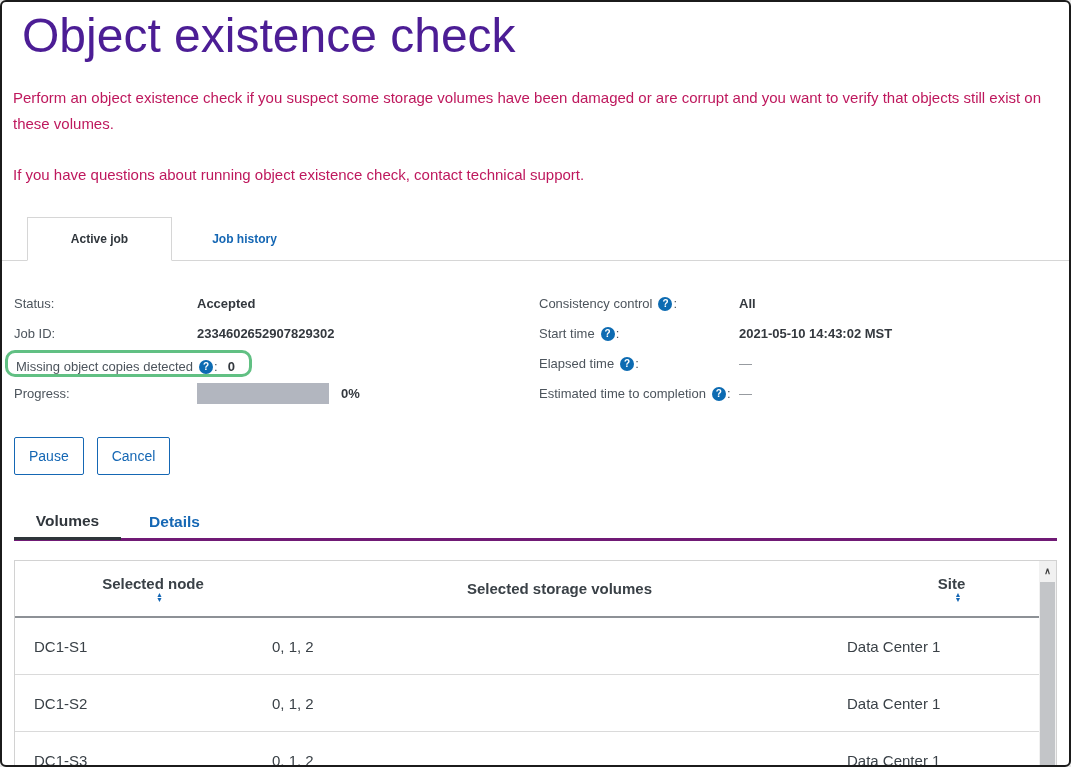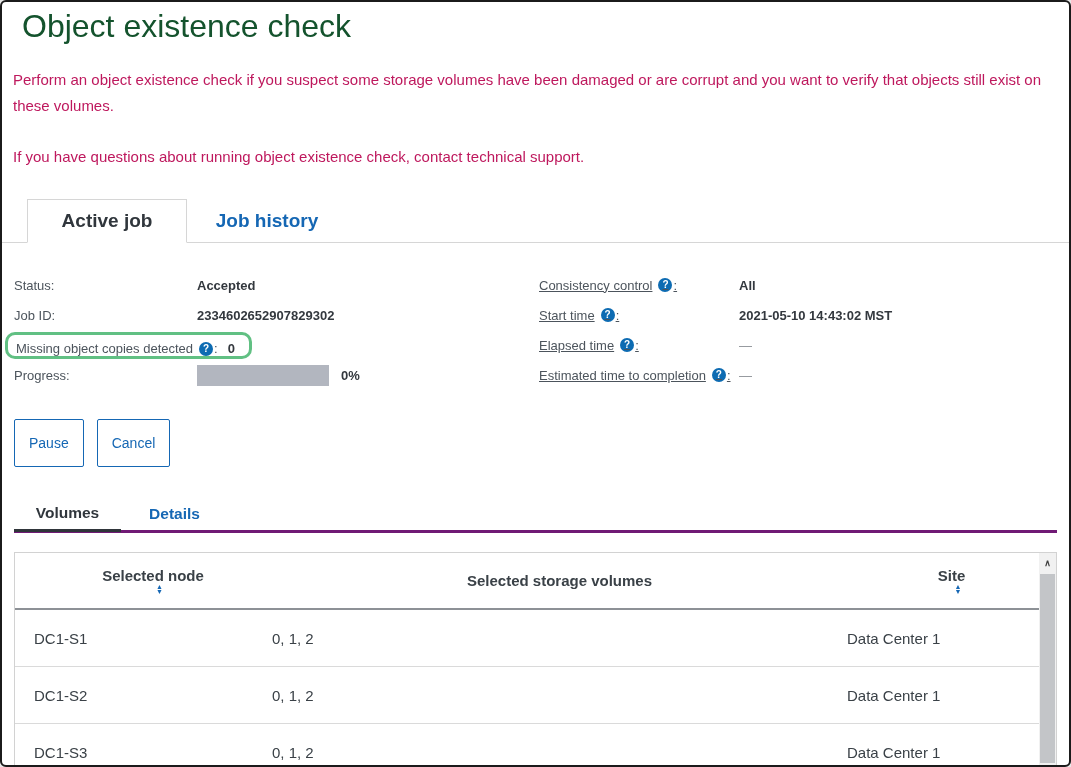--- a/index.html
+++ b/index.html
@@ -3,61 +3,61 @@
 <meta charset="utf-8">
 <style>
   * { margin:0; padding:0; box-sizing:border-box; }
   body { background:#e8e8e8; font-family:"Liberation Sans", sans-serif; }
   .screen{
     width:1071px; height:767px; background:#fff;
     border:2px solid #1b1b1b; border-radius:6px; overflow:hidden;
     position:relative; color:#4c545c;
   }
   .page-title{
-    margin:6px 0 0 20px; font-size:32px; font-weight:300;
-    color:#14532d; letter-spacing:0;
+    margin:6px 0 0 20px; font-size:48px; font-weight:300;
+    color:#4c1d95; letter-spacing:0;
   }
   .intro{ margin:22px 14px 0 11px; font-size:15px; line-height:26px; color:#be185d; }
   .intro + .intro{ margin-top:25px; }
 
   
   .tabbar{ display:flex; align-items:stretch; margin-top:29px; border-bottom:1px solid #d6d6d6; padding-left:25px; height:44px; }
-  .tab{ width:160px; display:flex; align-items:center; justify-content:center;
-        font-size:19px; font-weight:bold; cursor:pointer; }
+  .tab{ width:145px; display:flex; align-items:center; justify-content:center;
+        font-size:12px; font-weight:bold; cursor:pointer; }
   .tab.active{ background:#fff; border:1px solid #d6d6d6; border-bottom:1px solid #fff;
         margin-bottom:-1px; color:#30363c; }
   .tab.link{ color:#1567b4; }
 
   
   .fields{ display:flex; margin-top:27px; padding:0 12px; }
   .col-left{ width:525px; flex-shrink:0; }
   .col-right{ flex:1; }
   .frow{ display:flex; align-items:center; height:30px; font-size:13px; }
   .flabel{ width:183px; flex-shrink:0; display:flex; align-items:center; color:#4c545c; }
-  .flabel-r{ width:200px; flex-shrink:0; display:flex; align-items:flex-start; color:#4c545c;text-decoration:underline; }
+  .flabel-r{ width:200px; flex-shrink:0; display:flex; align-items:flex-end; color:#4c545c; }
   .fvalue{ font-weight:bold; color:#33383e; }
   .fvalue.dim{ font-weight:normal; color:#8a8f94; }
   .qicon{
     display:inline-flex; width:14px; height:14px; border-radius:50%;
     background:#0d6bb2; color:#fff; font-size:10px; font-weight:bold;
     align-items:center; justify-content:center; margin:0 1px 0 6px; cursor:pointer;
   }
   .hl-box{
     display:inline-flex; align-items:flex-end; height:27px;
     border:3px solid #61c083; border-radius:10px;
     padding:0 14px 0 8px; margin-left:-9px; background:#fff;
   }
   .hl-box .fvalue{ margin-left:10px; }
   .pbar{ width:132px; height:21px; background:#b2b6bf; margin-right:12px; }
   .ppct{ font-weight:bold; color:#33383e; }
 
   
   .actions{ display:flex; gap:13px; margin:29px 12px 0; }
   .btn{
-    min-width:64px; height:48px; padding:0 14px; background:#fff;
+    min-width:64px; height:38px; padding:0 14px; background:#fff;
     border:1px solid #1567b4; border-radius:2px; color:#1567b4;
     font-size:14px; font-family:"Liberation Sans", sans-serif; cursor:pointer;
     display:inline-flex; align-items:center; justify-content:center;
   }
 
   
   .subtabs{ display:flex; margin:30px 12px 4px; border-bottom:3px solid #701a75; height:36px; }
   .subtab{ width:107px; display:flex; align-items:center; justify-content:center;
            font-size:15.5px; font-weight:bold; cursor:pointer; }
   .subtab.active{ color:#30363c; border-bottom:3px solid #2f353a; margin-bottom:-2px; }

